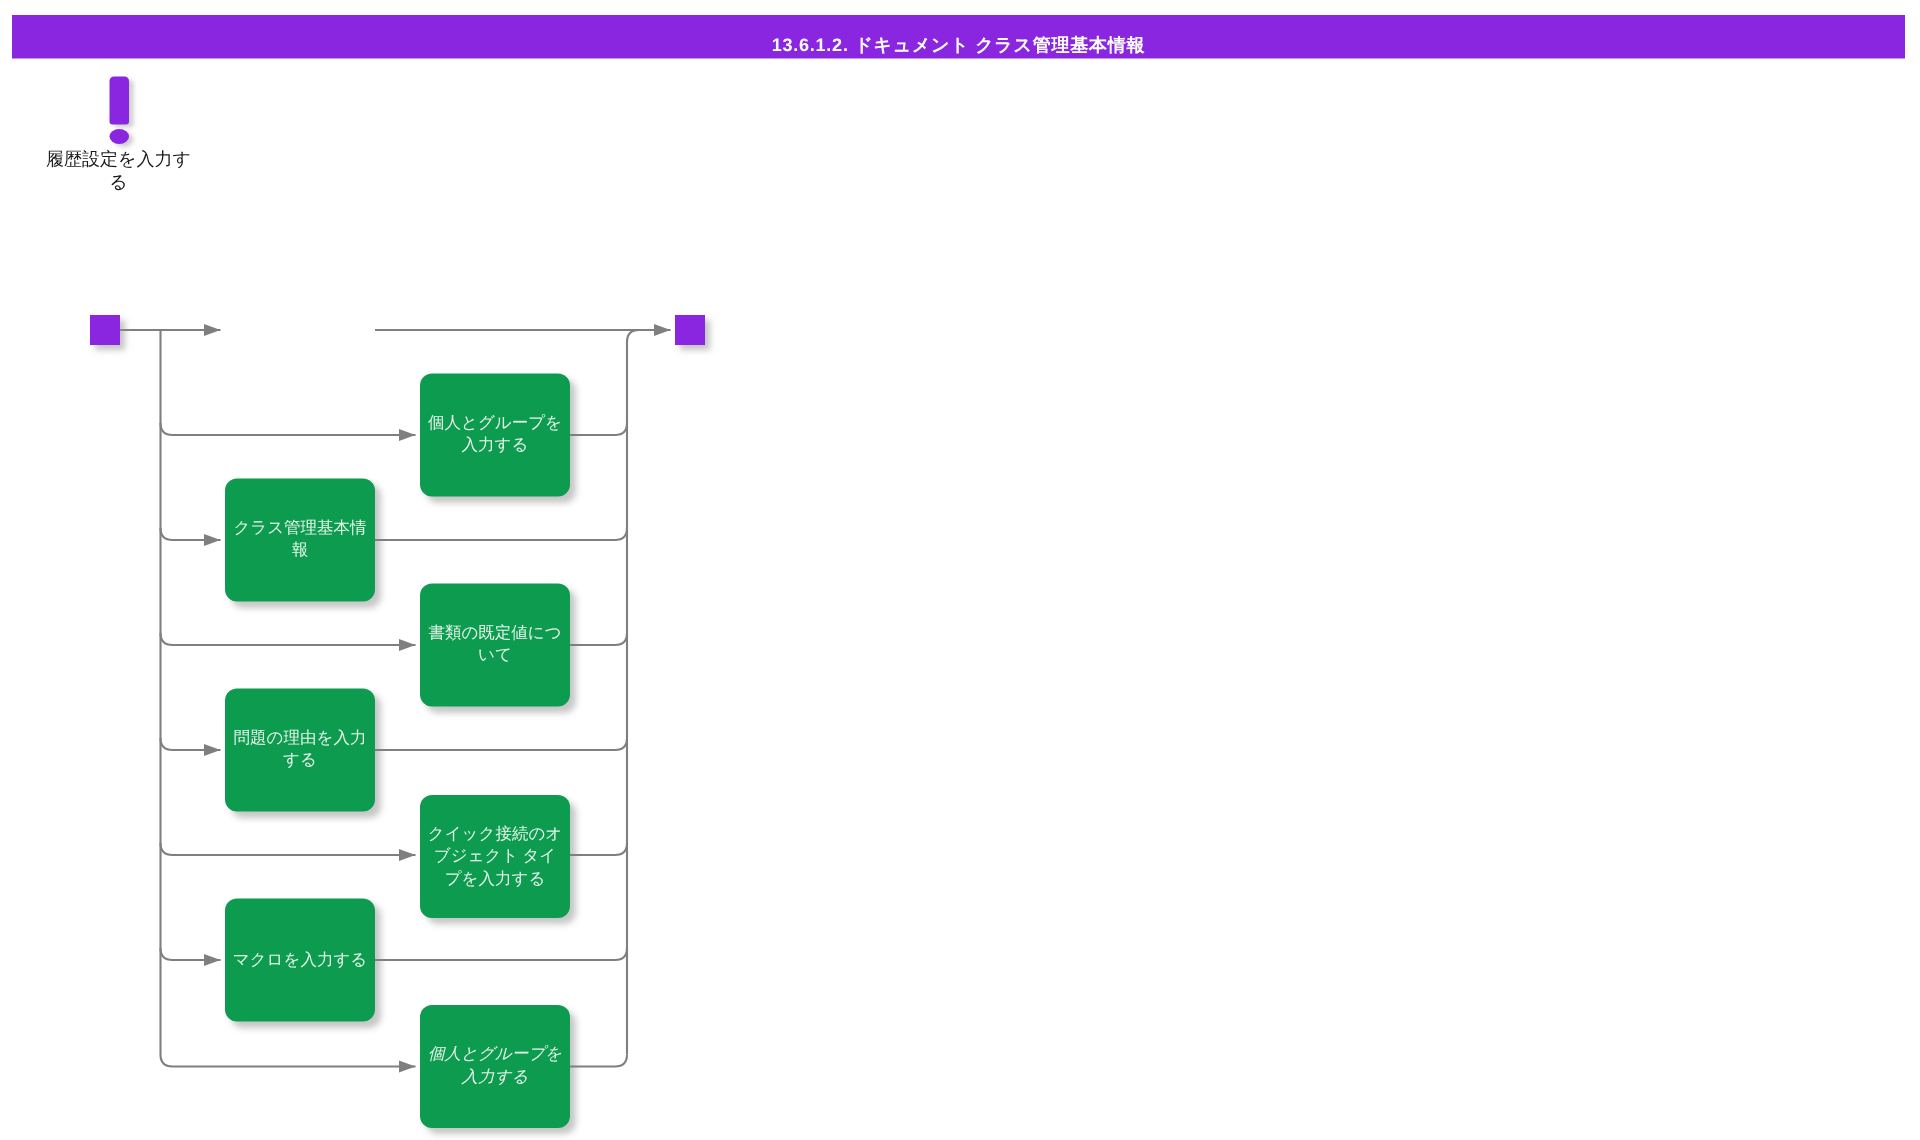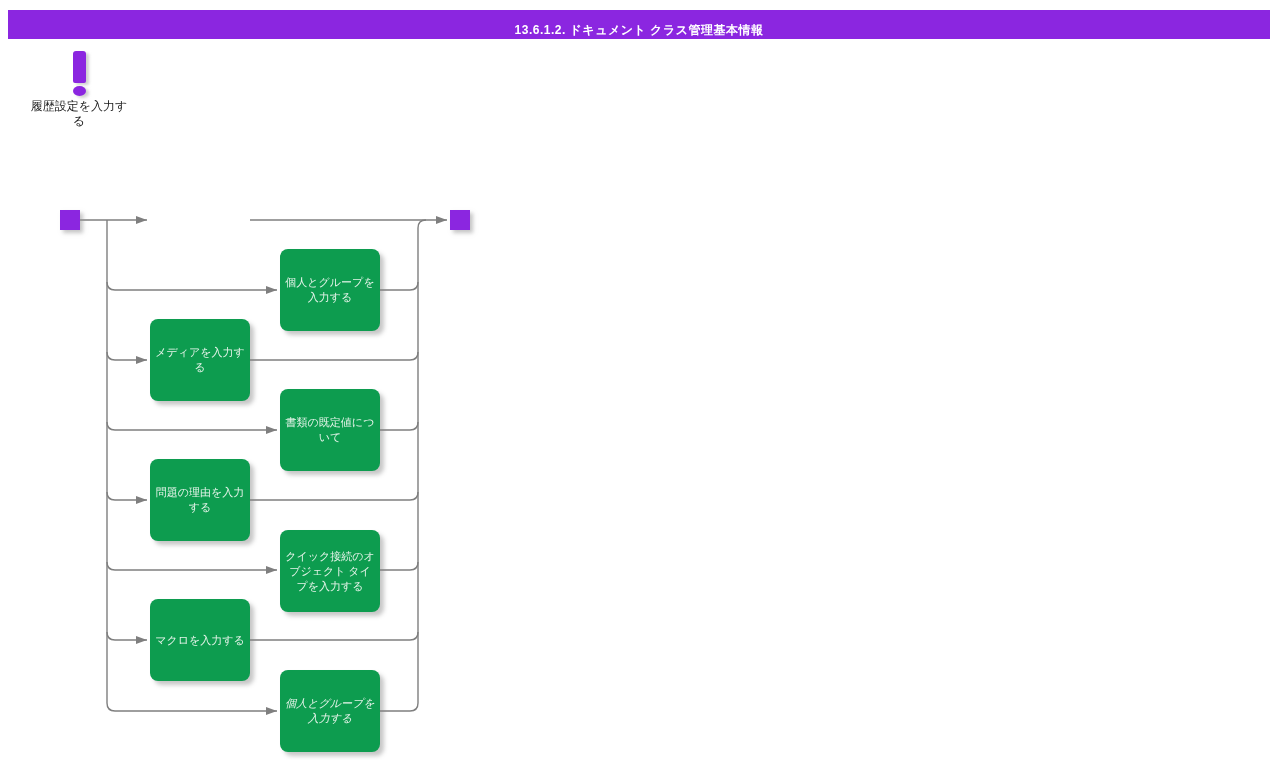--- a/index.html
+++ b/index.html
@@ -154,21 +154,21 @@
     </g>
   </svg>
 
   <div class="terminal-node start-node"></div>
   <div class="terminal-node end-node"></div>
 
   <div class="task-node n2">
     <span>個人とグループを入力する</span>
   </div>
   <div class="task-node n3">
-    <span>メディアを入力する</span>
+    <span>クラス管理基本情報</span>
   </div>
   <div class="task-node n4">
     <span>書類の既定値について</span>
   </div>
   <div class="task-node n5">
     <span>問題の理由を入力する</span>
   </div>
   <div class="task-node n7">
     <span>マクロを入力する</span>
   </div>

